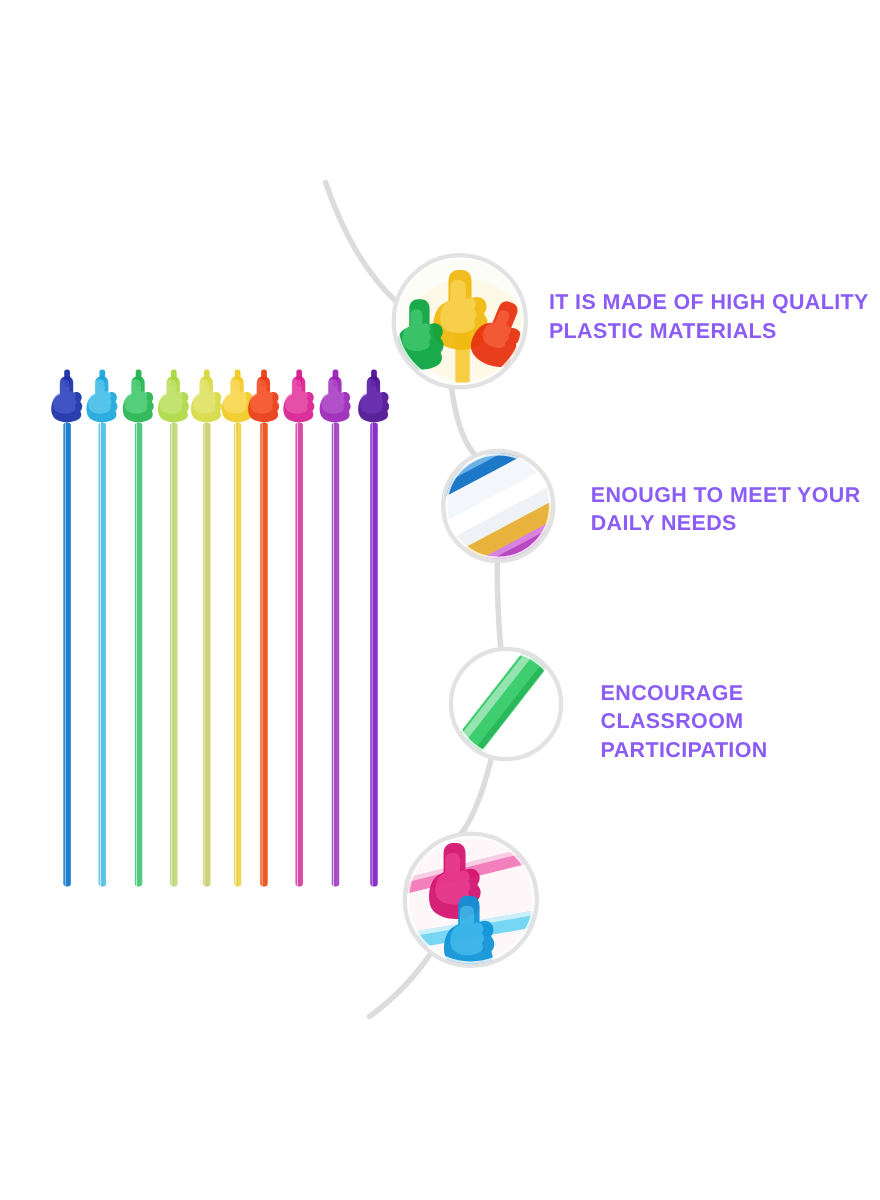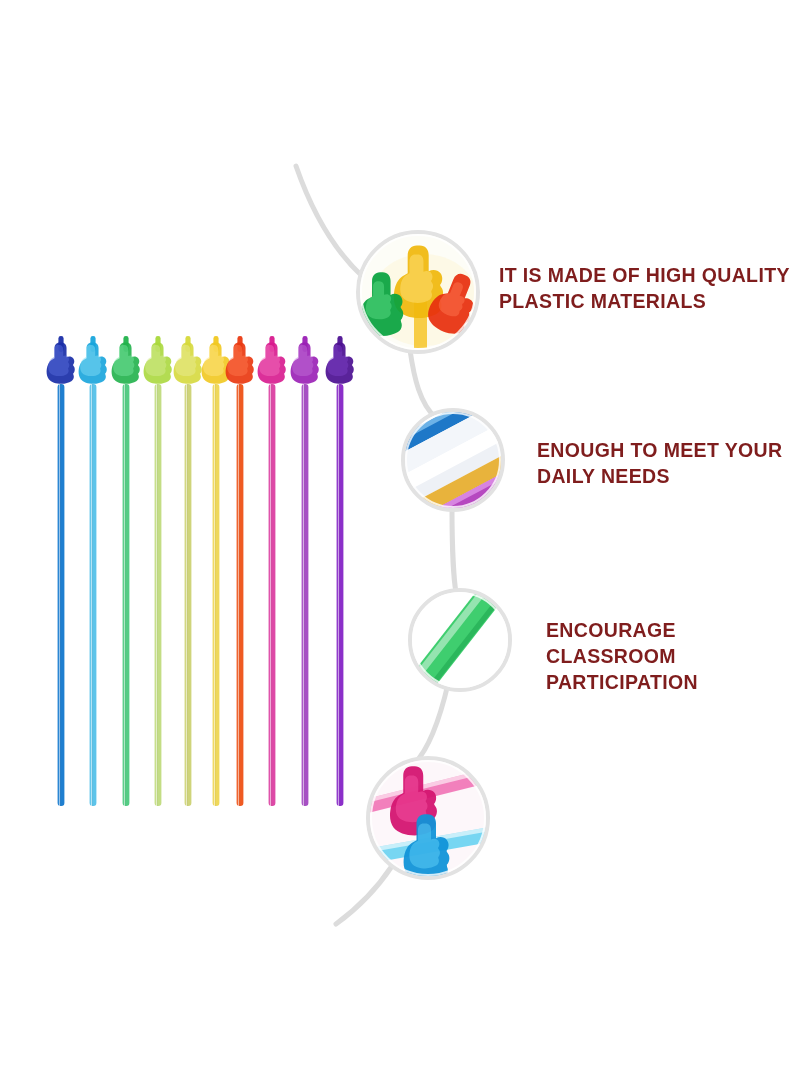--- a/index.html
+++ b/index.html
@@ -20,21 +20,21 @@
     overflow: hidden;
   }
   #scene {
     position: absolute;
     inset: 0;
     width: 800px;
     height: 1091px;
   }
   .callout-text {
     position: absolute;
-    color: #7f1d1d;
+    color: #8b5cf6;
     font-family: "Liberation Sans", sans-serif;
     font-weight: bold;
     font-size: 19.5px;
     line-height: 26px;
     letter-spacing: 0.35px;
     white-space: pre-line;
     text-transform: uppercase;
     user-select: none;
   }
   #callout-text-1 { left: 499px; top: 262px; }

